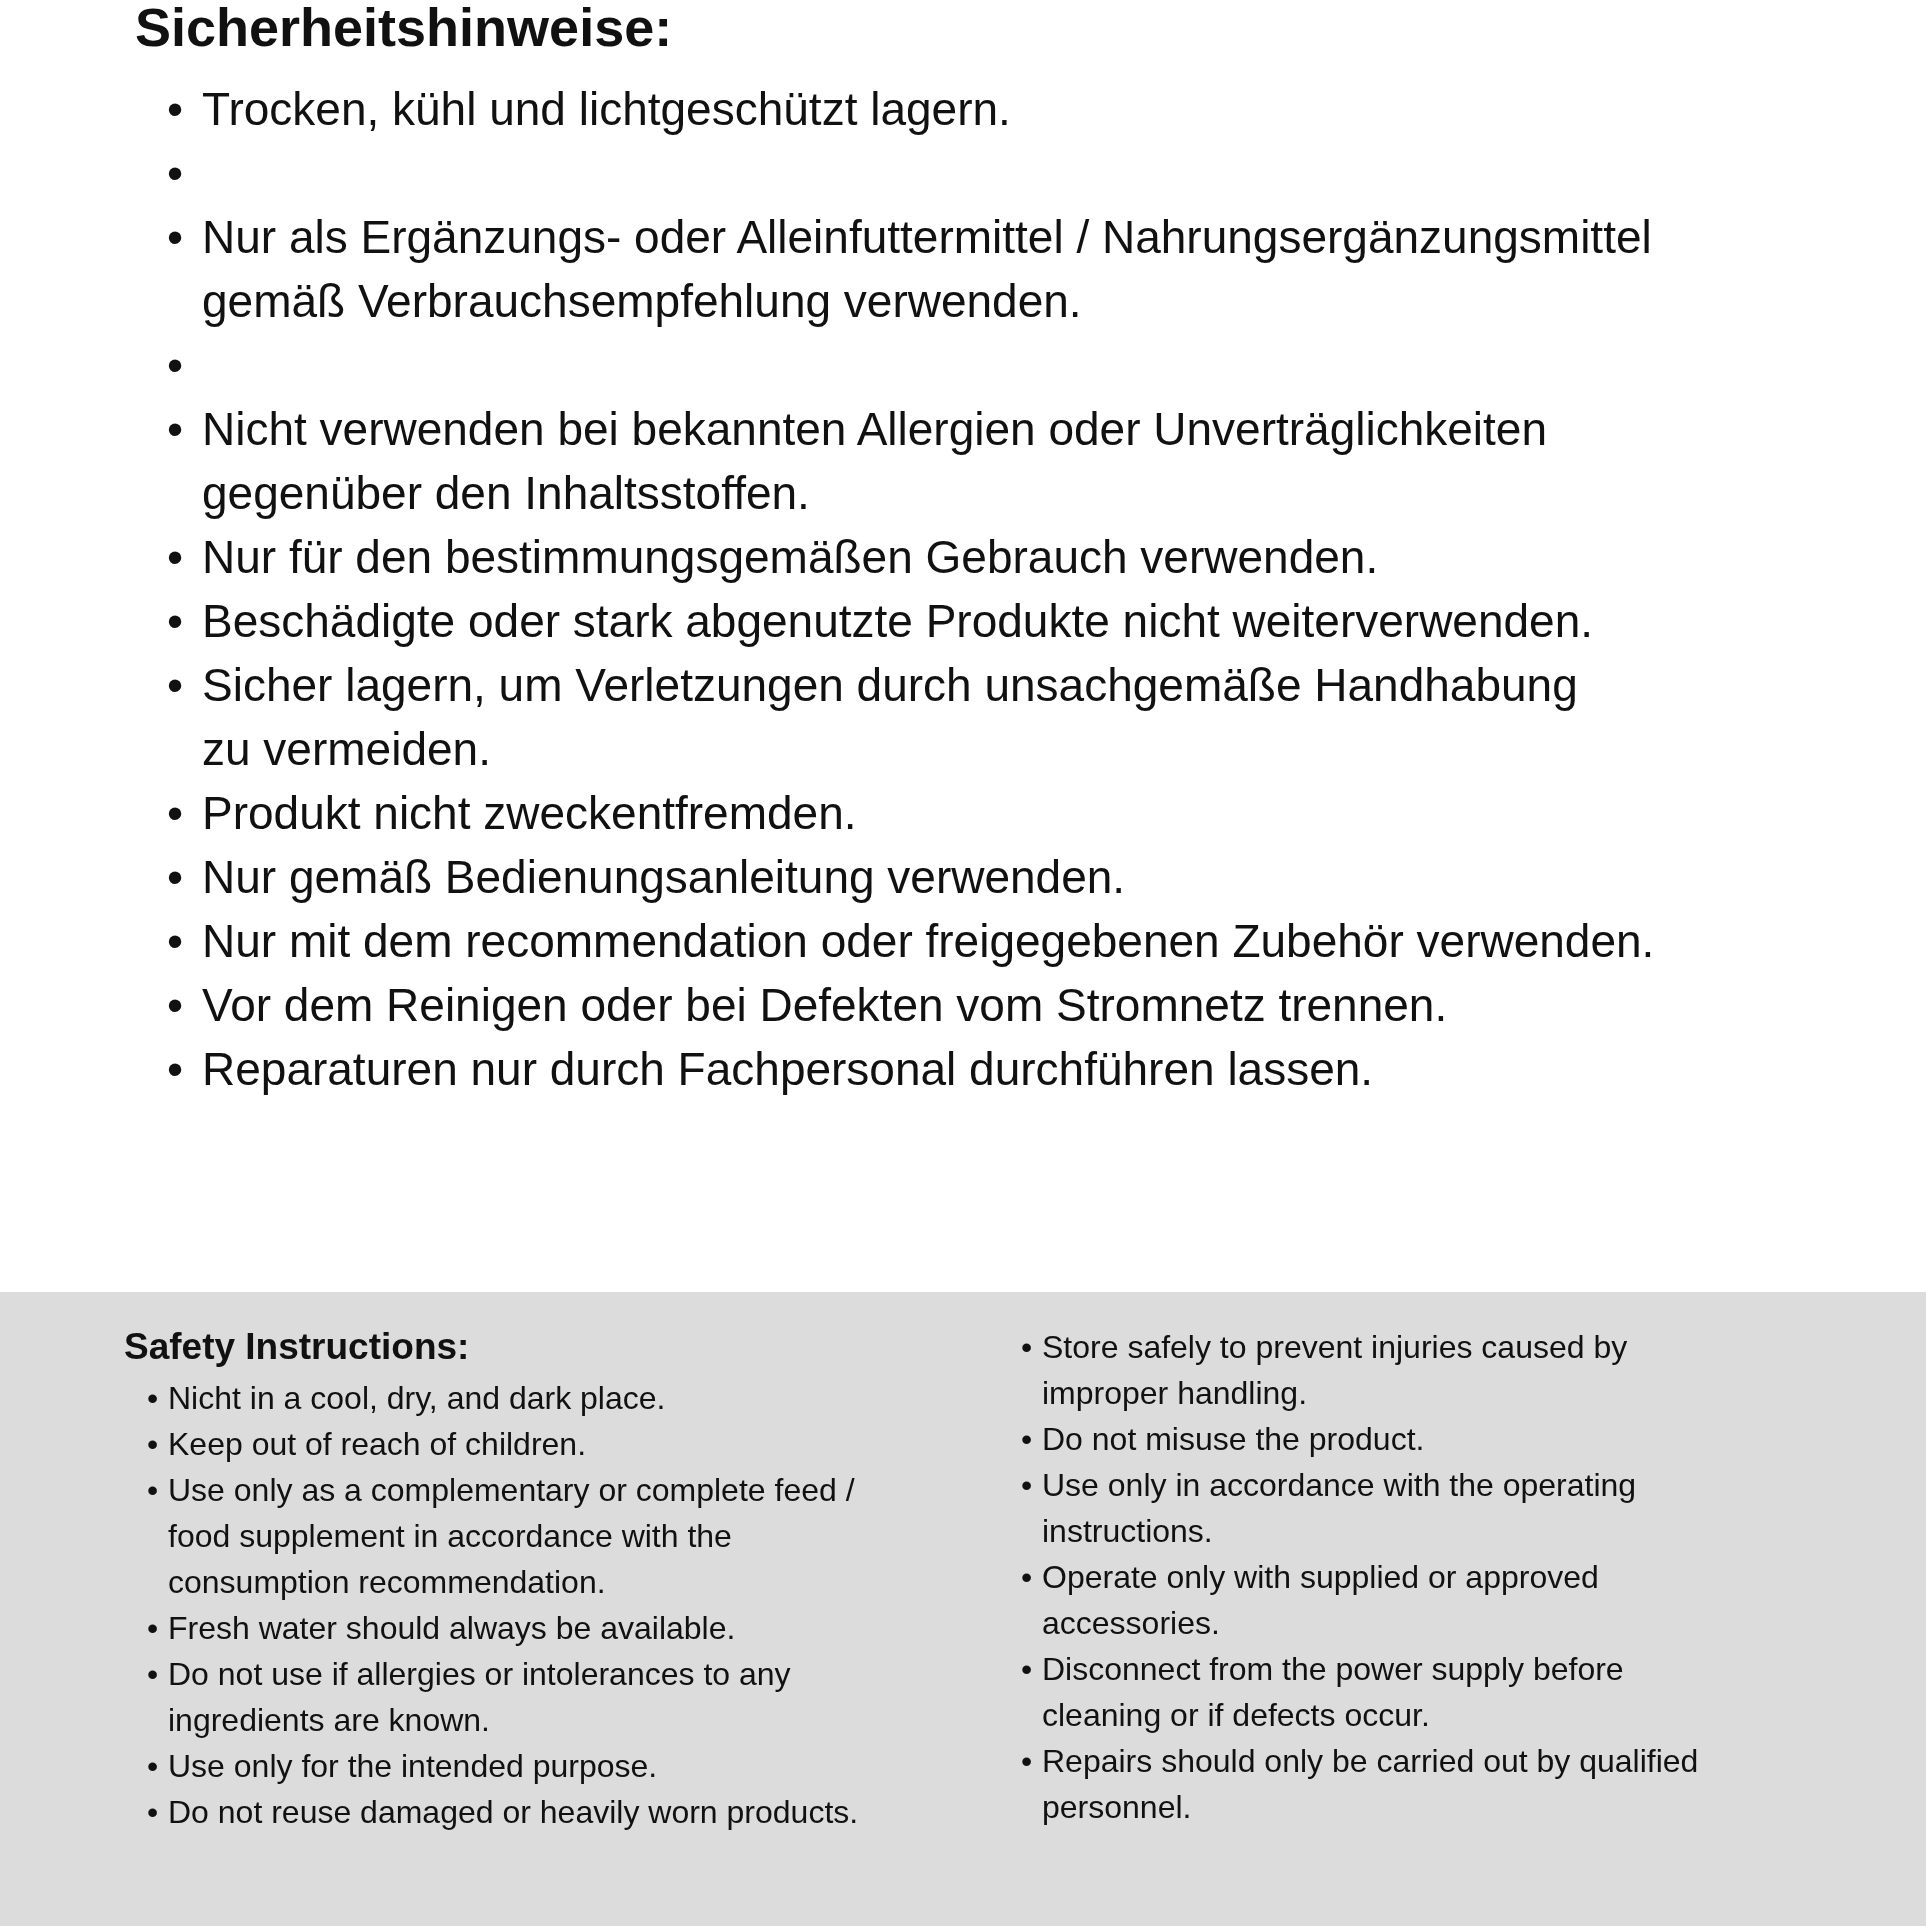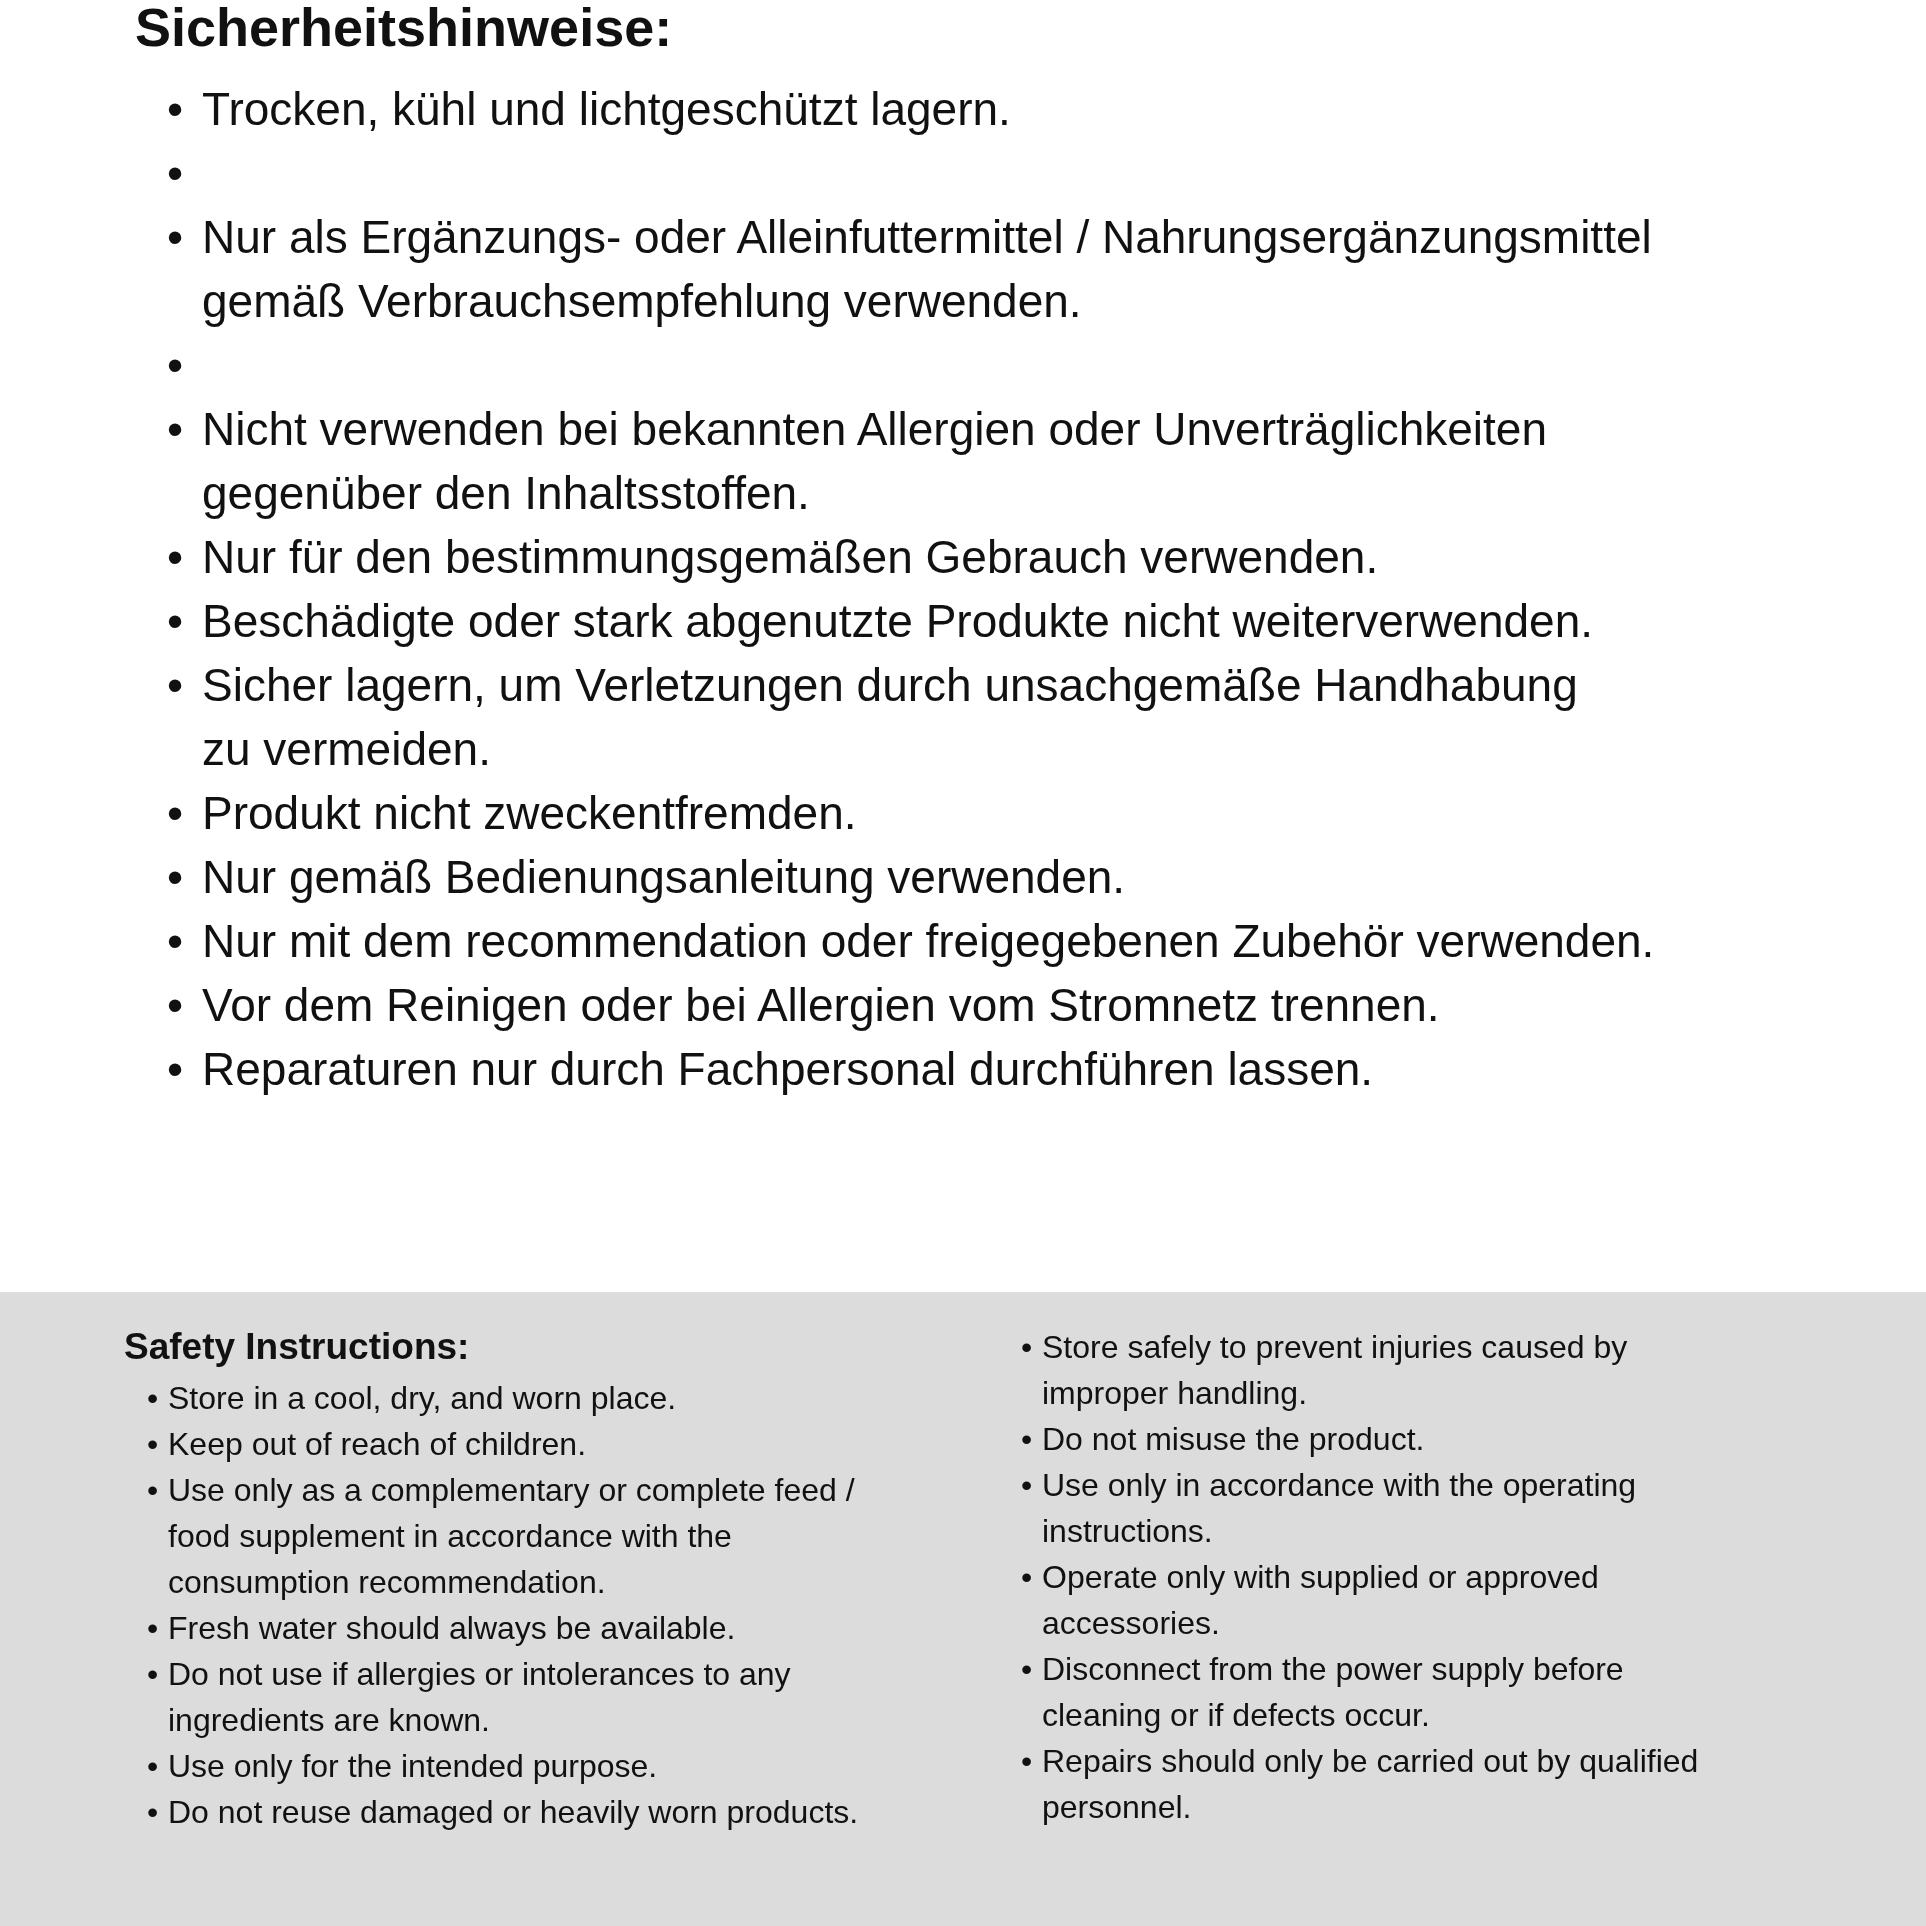--- a/index.html
+++ b/index.html
@@ -131,37 +131,37 @@
     <li>
         <span class="dot">•</span>
         <span class="txt">Nur gemäß Bedienungsanleitung verwenden.</span>
       </li>
     <li>
         <span class="dot">•</span>
         <span class="txt">Nur mit dem recommendation oder freigegebenen Zubehör verwenden.</span>
       </li>
     <li>
         <span class="dot">•</span>
-        <span class="txt">Vor dem Reinigen oder bei Allergien vom Stromnetz trennen.</span>
+        <span class="txt">Vor dem Reinigen oder bei Defekten vom Stromnetz trennen.</span>
       </li>
     <li>
         <span class="dot">•</span>
         <span class="txt">Reparaturen nur durch Fachpersonal durchführen lassen.</span>
       </li>
   </ul>
 </div>
 
 <div class="section-en">
   <div class="cols">
     <div class="col-left">
       <h2 class="heading-en">Safety Instructions:</h2>
       <ul class="list-en">
         <li>
             <span class="dot">•</span>
-            <span class="txt">Store in a cool, dry, and worn place.</span>
+            <span class="txt">Nicht in a cool, dry, and dark place.</span>
           </li>
         <li>
             <span class="dot">•</span>
             <span class="txt">Keep out of reach of children.</span>
           </li>
         <li>
             <span class="dot">•</span>
             <span class="txt">Use only as a complementary or complete feed /
 food supplement in accordance with the
 consumption recommendation.</span>

